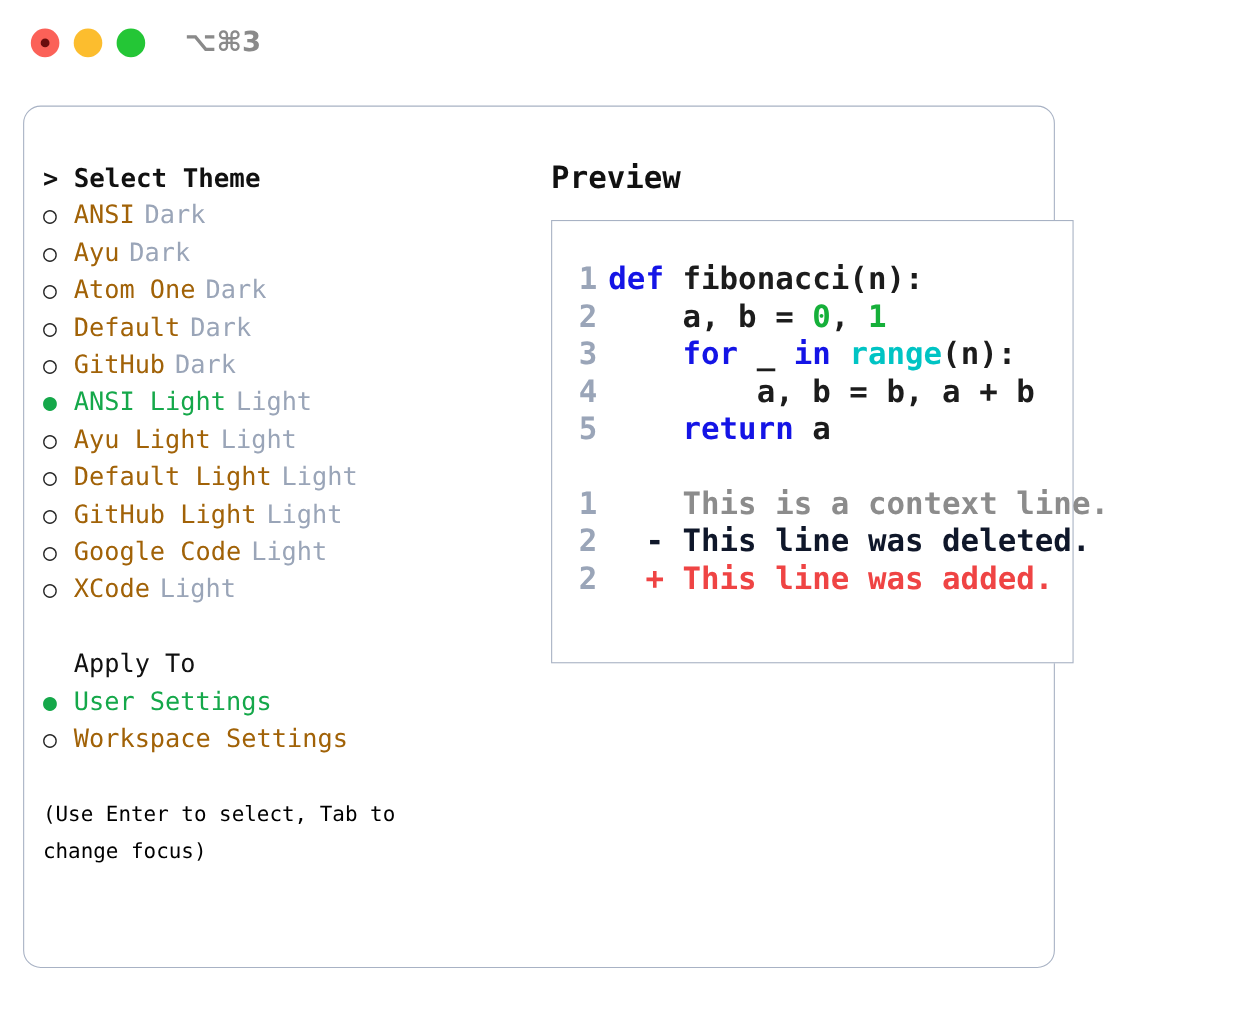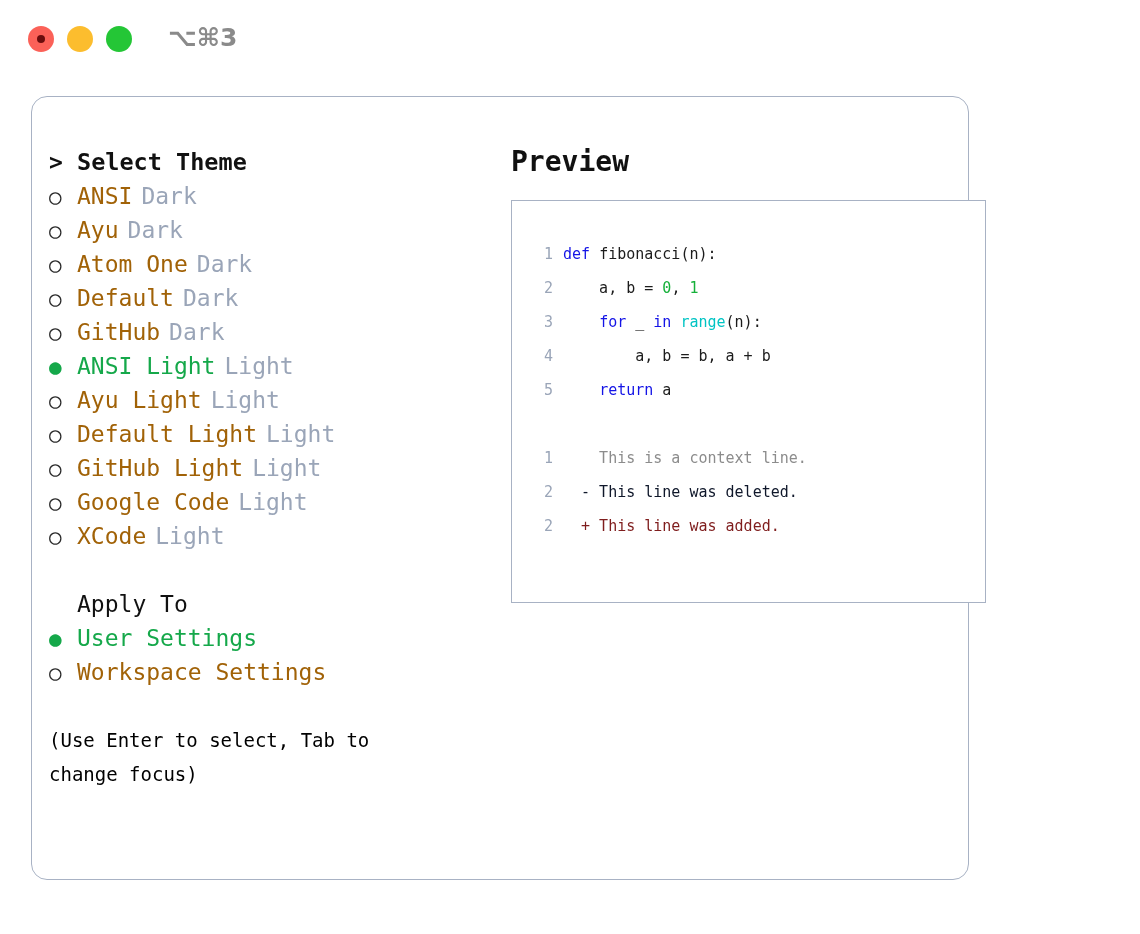--- a/index.html
+++ b/index.html
@@ -62,21 +62,21 @@
     font-size: 25px;
     font-weight: bold;
     color: #8a8a8a;
     letter-spacing: 0px;
     font-family: "DejaVu Sans", "Liberation Sans", sans-serif;
   }
 
   
   .panel {
     position: absolute;
-    left: 31px;
+    left: 21px;
     top: 96px;
     width: 938px;
     height: 784px;
     border: 1.5px solid #a8b2c4;
     border-radius: 16px;
     background: #ffffff;
     box-sizing: border-box;
   }
 
   
@@ -155,43 +155,44 @@
   .preview-box {
     margin-top: 21px;
     width: 475px;
     height: 403px;
     border: 1.5px solid #a8b2c4;
     box-sizing: border-box;
     background: #ffffff;
     padding: 36px 0 0 0;
   }
   .code-line {
-    font-size: 15px;
+    font-size: 28px;
     line-height: 34px;
     height: 34px;
     white-space: pre;
     padding-left: 17px;
+    font-weight: bold;
   }
   .lineno {
     color: #9aa5b8;
     display: inline-block;
     width: 24px;
     text-align: right;
     margin-right: 10px;
   }
   .tok-kw   { color: #1414e6; }
   .tok-fn   { color: #00c4c4; }
   .tok-num  { color: #16b03a; }
   .tok-id   { color: #1c1c1c; }
 
   .gap-line { height: 34px; }
 
   .diff-ctx  { color: #8c8c8c; }
   .diff-del  { color: #0f172a; margin-top: 44px; }
-  .diff-add  { color: #7f1d1d; }
+  .diff-add  { color: #ef4444; }
 </style>
 </head>
 <body>
 
 <div class="window">
 
   <div class="titlebar">
     <div class="traffic">
       <div class="dot dot-red"></div>
       <div class="dot dot-yellow"></div>

